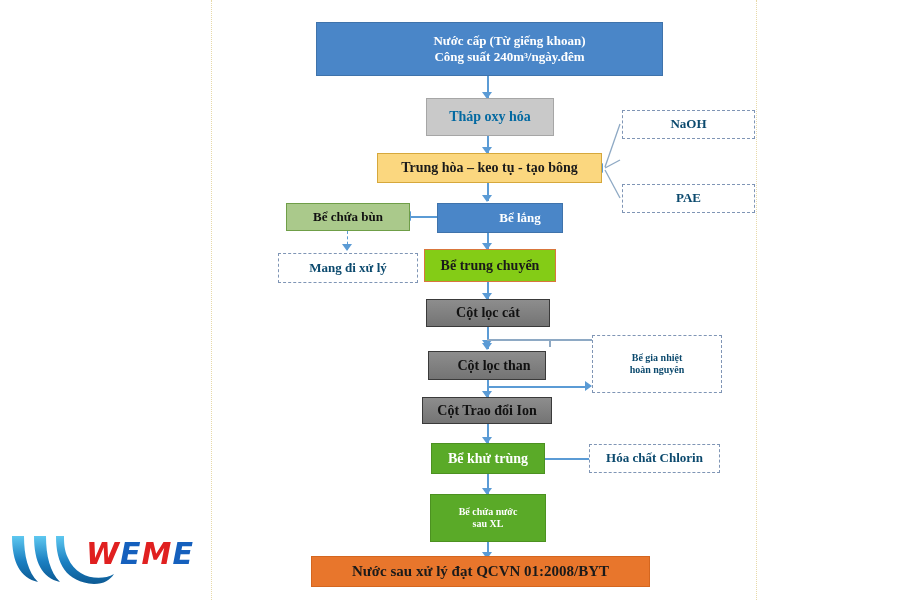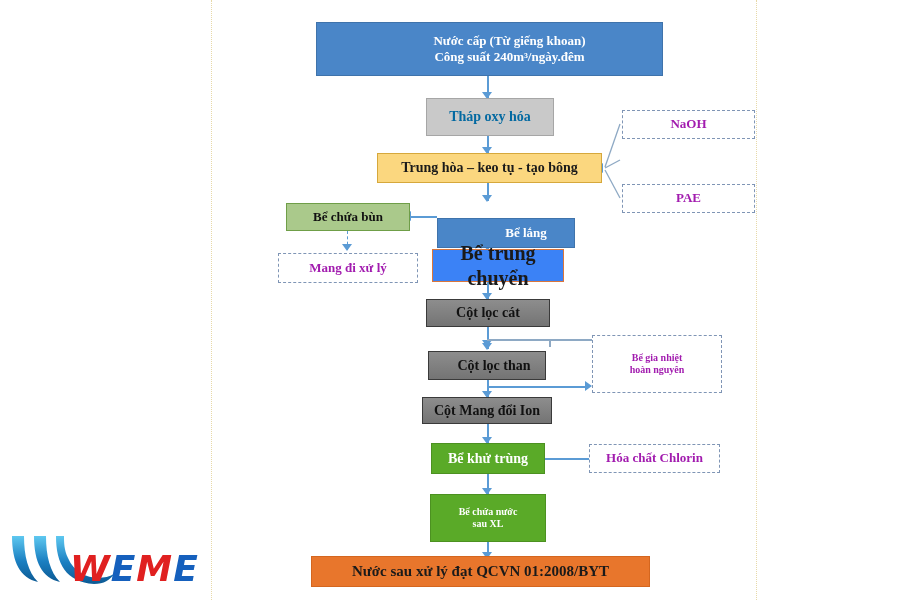--- a/index.html
+++ b/index.html
@@ -39,25 +39,25 @@
     line-height: 1.25;
     white-space: pre-line;
   }
 
   
   .fill-blue   { background: #4a86c8; color: #ffffff; border: 1px solid #3f73ab; font-size: 13px; padding-left: 40px; }
   .fill-ltgray { background: #c9c9c9; color: #0369a1; border: 1px solid #a6a6a6; font-size: 14px; }
   .fill-yellow { background: #fbd77f; color: #1a1a1a; border: 1px solid #d6a83c; font-size: 14px; }
   .fill-green  { background: #5aaa28; color: #ffffff; border: 1px solid #4c9121; font-size: 14px; }
   .fill-sage   { background: #aac98b; color: #111111; border: 1px solid #6f9e48; font-size: 13px; }
-  .fill-salmon { background: #3b82f6; color: #1a1a1a; border: 1px solid #d9763c; font-size: 20px; margin-left: 8px; }
+  .fill-salmon { background: #84cc16; color: #1a1a1a; border: 1px solid #d9763c; font-size: 14px; }
   .fill-dgray  { background: #7f7f7f; color: #111111; border: 1.5px solid #3a3a3a; font-size: 14px;
                  background-image: linear-gradient(to bottom, #8d8d8d, #747474); }
   .fill-orange { background: #e8762c; color: #1a1a1a; border: 1px solid #d4661f; font-size: 15px; }
-  .fill-dashed { background: #ffffff; color: #a21caf; border: 1.5px dashed #7f95b5; font-size: 13px; }
+  .fill-dashed { background: #ffffff; color: #0c4a6e; border: 1.5px dashed #7f95b5; font-size: 13px; }
 
   .two-line { font-size: 10px; }
 
   
   .conn {
     position: absolute;
     background: #5b9bd5;
   }
   .conn.v { width: 1.6px; }
   .conn.h { height: 1.6px; }
@@ -98,28 +98,27 @@
   
   #logo {
     position: absolute;
     left: 8px;
     top: 528px;
     width: 196px;
     height: 64px;
   }
   #logo-text {
     position: absolute;
-    left: 62px;
+    left: 78px;
     top: 8px;
     font-family: "DejaVu Sans", sans-serif;
-    font-size: 36px;
+    font-size: 30px;
     font-weight: bold;
     font-style: italic;
     letter-spacing: 1px;
-    margin-top: 12px;
   }
   .l-red  { color: #e02020; }
   .l-blue { color: #1560bd; }
 </style>
 </head>
 <body>
 
 <div id="canvas">
 
   <div class="guide" id="guide-left"></div>
@@ -179,33 +178,33 @@
   <div class="conn h" style="left:487px; top:386px; width:100px;"></div>
   <div class="arrow right" style="left:585px; top:381px;"></div>
 
   <div class="node fill-blue" style="left:316px; top:22px; width:347px; height:54px;">Nước cấp (Từ giếng khoan)
 Công suất 240m³/ngày.đêm</div>
 
   <div class="node fill-ltgray" style="left:426px; top:98px; width:128px; height:38px;">Tháp oxy hóa</div>
 
   <div class="node fill-yellow" style="left:377px; top:153px; width:225px; height:30px;">Trung hòa – keo tụ - tạo bông</div>
 
-  <div class="node fill-blue" style="left:437px; top:218px; width:138px; height:30px;">Bể lắng</div>
+  <div class="node fill-blue" style="left:437px; top:203px; width:126px; height:30px;">Bể lắng</div>
 
   <div class="node fill-sage" style="left:286px; top:203px; width:124px; height:28px;">Bể chứa bùn</div>
 
   <div class="node fill-dashed" style="left:278px; top:253px; width:140px; height:30px;">Mang đi xử lý</div>
 
   <div class="node fill-salmon" style="left:424px; top:249px; width:132px; height:33px;">Bể trung chuyển</div>
 
   <div class="node fill-dgray" style="left:426px; top:299px; width:124px; height:28px;">Cột lọc cát</div>
 
   <div class="node fill-dgray" style="left:428px; top:351px; width:118px; height:29px;padding-left:14px;">Cột lọc than</div>
 
-  <div class="node fill-dgray" style="left:422px; top:397px; width:130px; height:27px;">Cột Mang đổi Ion</div>
+  <div class="node fill-dgray" style="left:422px; top:397px; width:130px; height:27px;">Cột Trao đổi Ion</div>
 
   <div class="node fill-dashed two-line" style="left:592px; top:335px; width:130px; height:58px;">Bể gia nhiệt
 hoàn nguyên</div>
 
   <div class="node fill-green" style="left:431px; top:443px; width:114px; height:31px;">Bể khử trùng</div>
 
   <div class="node fill-dashed" style="left:589px; top:444px; width:131px; height:29px;">Hóa chất Chlorin</div>
 
   <div class="node fill-green two-line" style="left:430px; top:494px; width:116px; height:48px;">Bể chứa nước
 sau XL</div>

